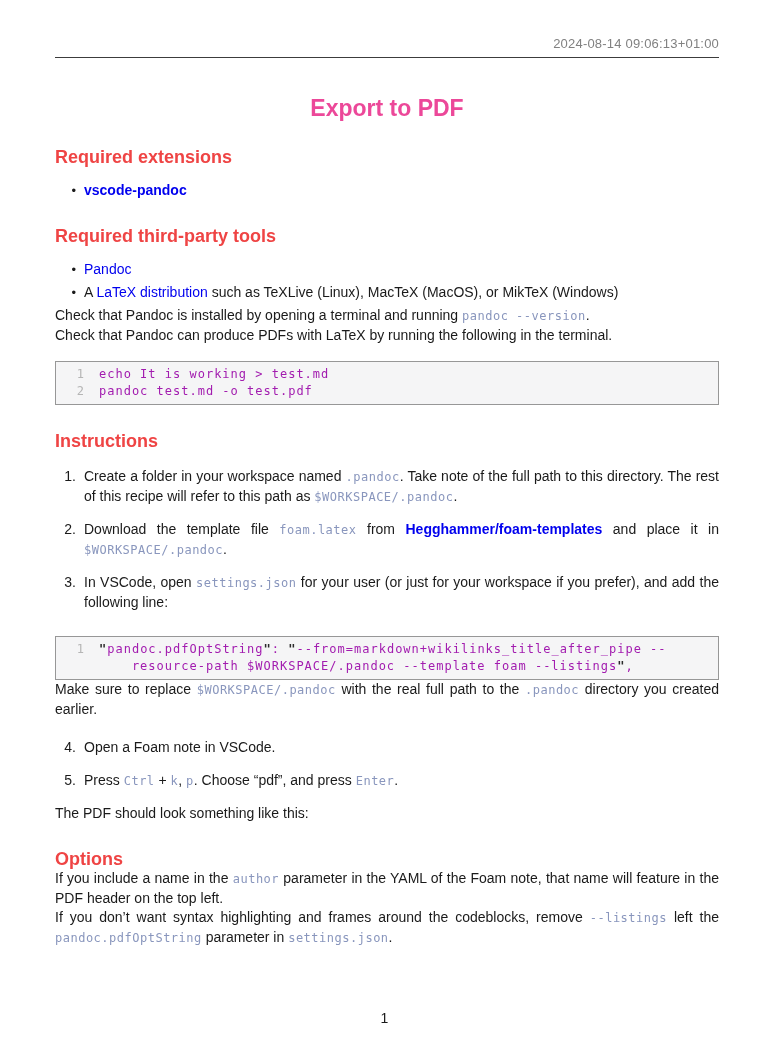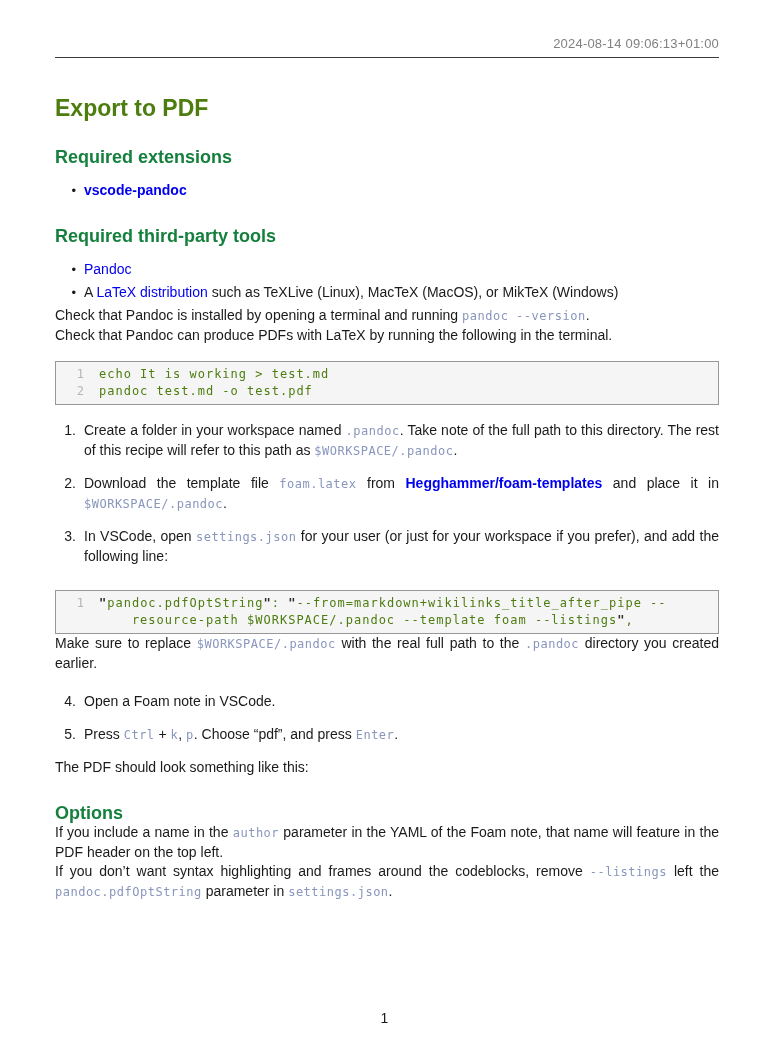--- a/index.html
+++ b/index.html
@@ -7,22 +7,22 @@
     width:769px;height:1046px;position:relative;overflow:hidden;
     background:#ffffff;color:#1a1a1a;
     font-family:"Liberation Sans",sans-serif;
     font-size:14px;line-height:19px;
   }
   .page{padding:34px 50px 8px 55px;position:relative;height:100%;box-sizing:border-box;}
   
   .hdr-date{color:#818181;font-size:13px;text-align:right;letter-spacing:.2px;}
   .hdr-rule{border:none;border-top:1.2px solid #3c3c3c;margin:4px 0 0 0;}
   
-  h1{color:#4d7c0f;font-size:23px;line-height:26px;font-weight:bold;margin:37px 0 0 0;}
-  h2{color:#15803d;font-size:18px;line-height:20px;font-weight:bold;margin:26px 0 0 0;}
+  h1{color:#ec4899;font-size:23px;line-height:26px;font-weight:bold;margin:37px 0 0 0;text-align:center;}
+  h2{color:#ef4444;font-size:18px;line-height:20px;font-weight:bold;margin:26px 0 0 0;}
   p{margin:0;}
   .intro{margin-top:21px;}
   .gap14{margin-top:0;}
   .gap16{margin-top:9px;}
   .just{text-align:justify;}
   
   .list{margin-top:14px;}
   .li{display:flex;margin:0 0 4px 0;}
   .oli{display:flex;margin:0 0 13px 0;}
   .marker{flex:0 0 29px;text-align:right;padding-right:8px;box-sizing:border-box;}
@@ -38,21 +38,21 @@
   .codeblock{
     background:#f5f5f6;border:1px solid #979797;
     margin-top:16px;padding:4px 10px 5px 10px;
     font-family:"DejaVu Sans Mono","Liberation Mono",monospace;
     font-size:12px;line-height:16.5px;
   }
   .codeblock.cb2{margin-top:24px;}
   .code-row{display:flex;}
   .code-no{flex:0 0 18px;text-align:right;color:#b5b5b5;margin-right:15px;}
   .code-text{white-space:pre;flex:1;min-width:0;}
-  .codeblock .r-c{color:#4d7c0f;font-size:12px;letter-spacing:1px;}
+  .codeblock .r-c{color:#a21caf;font-size:12px;letter-spacing:1px;}
   .codeblock .r-q{font-size:12px;letter-spacing:1px;}
   
   .footer{position:absolute;left:0;right:0;bottom:18px;text-align:center;font-size:14px;color:#1a1a1a;}
 </style>
 </head>
 <body>
 
 <div class="page">
 
   <div class="hdr-date">2024-08-14 09:06:13+01:00</div>
@@ -88,20 +88,21 @@
     <div class="code-row">
       <span class="code-no">1</span>
       <span class="code-text"><span class="r-c">echo It is working &gt; test.md</span></span>
     </div>
     <div class="code-row">
       <span class="code-no">2</span>
       <span class="code-text"><span class="r-c">pandoc test.md -o test.pdf</span></span>
     </div>
   </div>
 
+  <h2>Instructions</h2>
   <div class="list" style="margin-top:16px;">
     <div class="oli">
       <span class="marker">1.</span>
       <div class="li-body just"><span class="r-p">Create a folder in your workspace named </span><span class="r-c">.pandoc</span><span class="r-p">. Take note of the full path to this directory. The rest of this recipe will refer to this path as </span><span class="r-c">$WORKSPACE/.pandoc</span><span class="r-p">.</span></div>
     </div>
     <div class="oli">
       <span class="marker">2.</span>
       <div class="li-body just"><span class="r-p">Download the template file </span><span class="r-c">foam.latex</span><span class="r-p"> from </span><span class="r-ab">Hegghammer/foam-templates</span><span class="r-p"> and place it in </span><span class="r-c">$WORKSPACE/.pandoc</span><span class="r-p">.</span></div>
     </div>
     <div class="oli">

